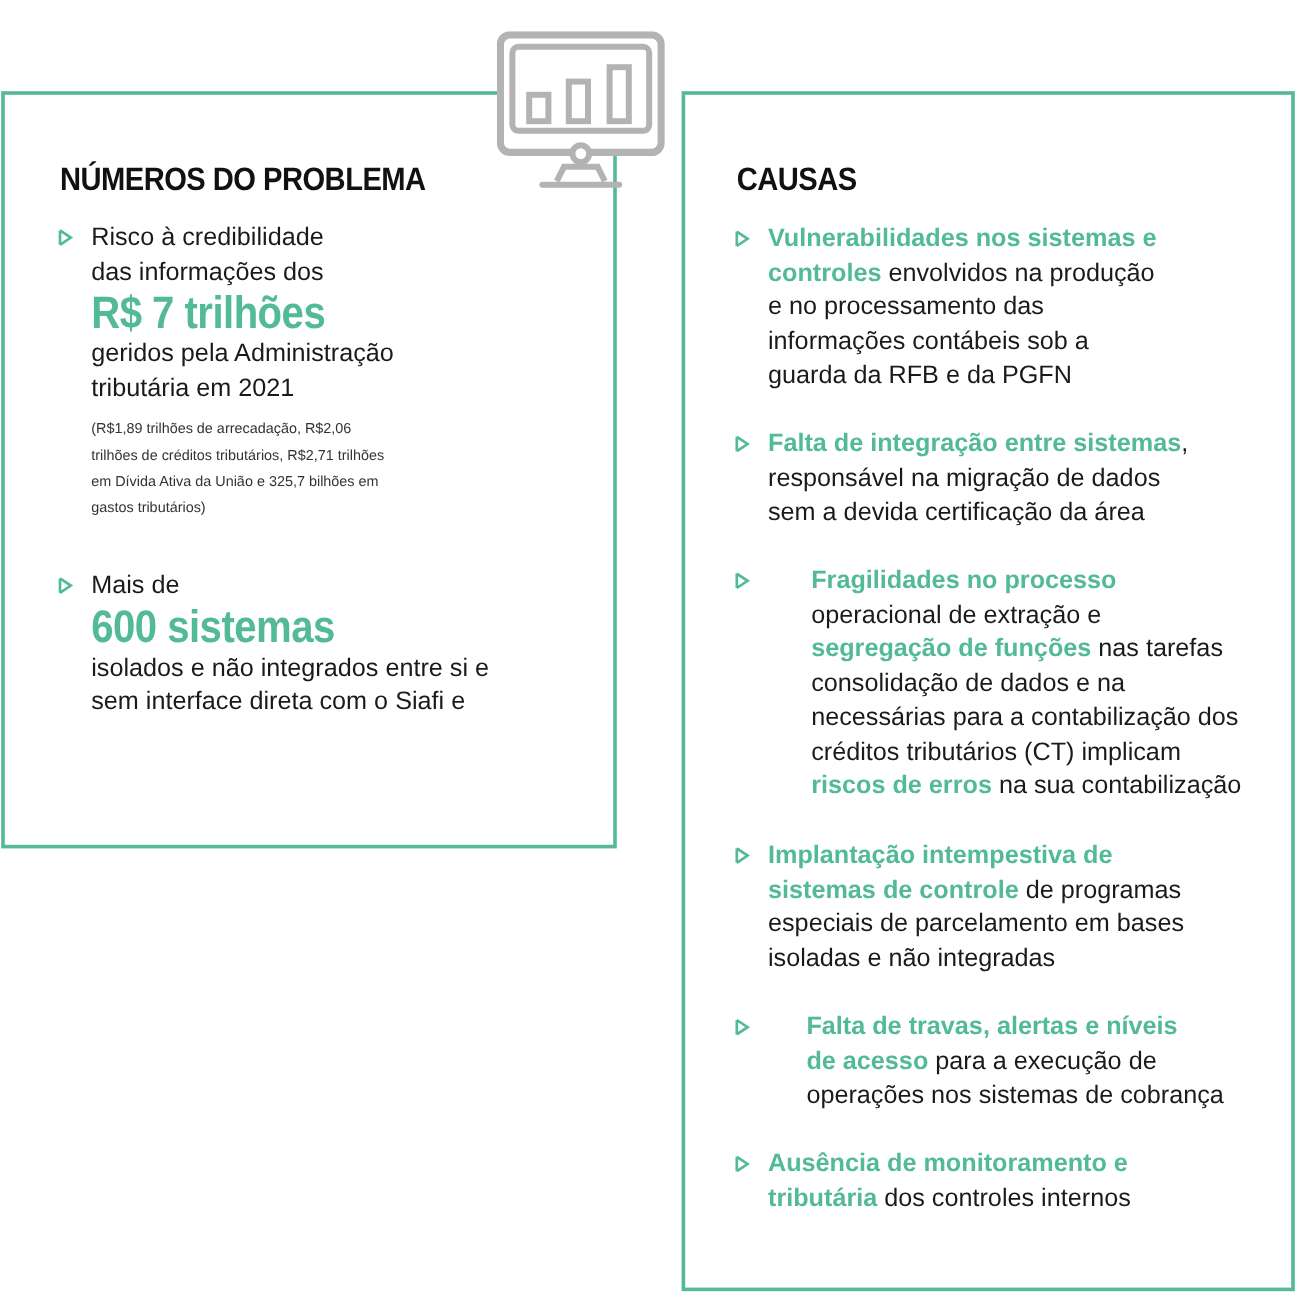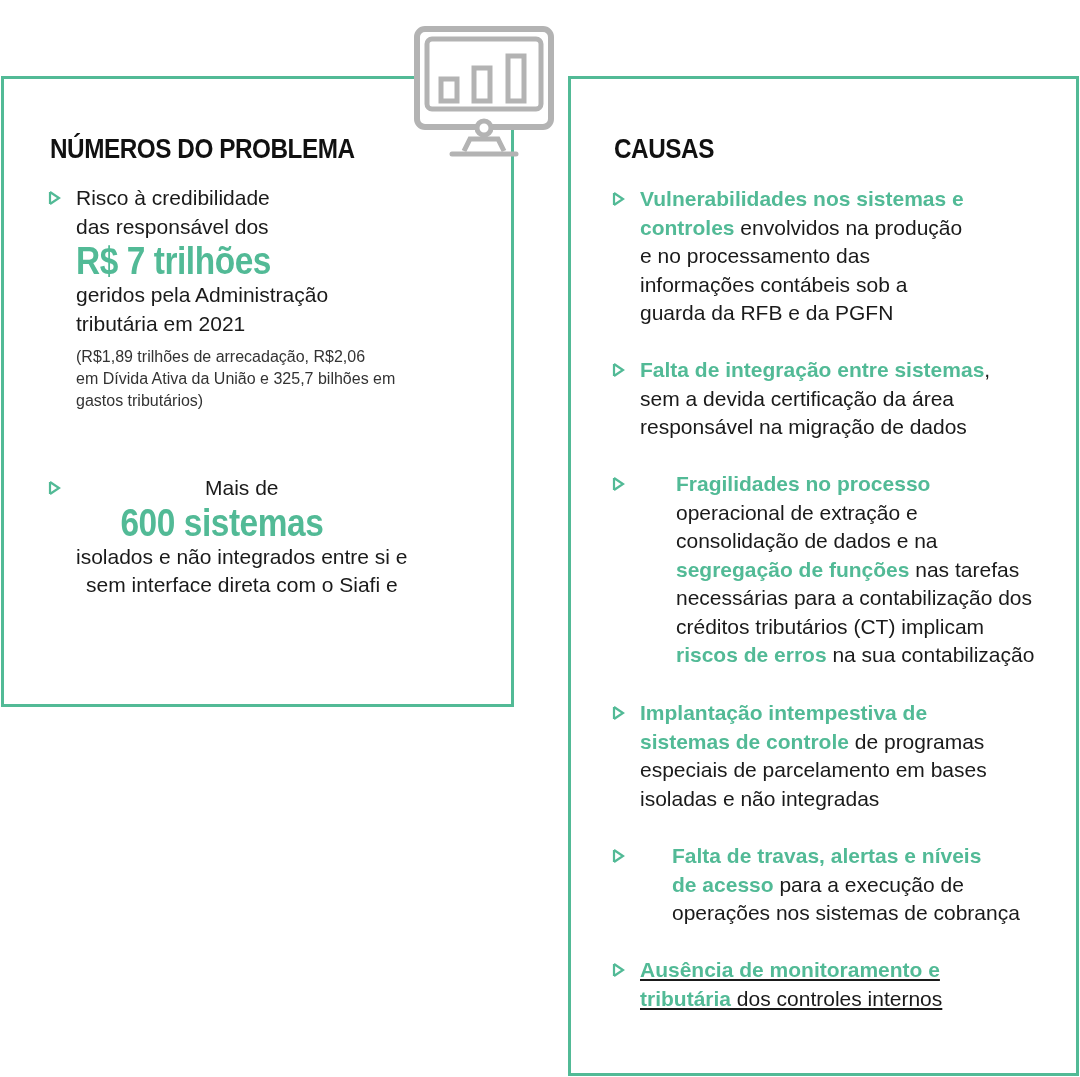--- a/index.html
+++ b/index.html
@@ -9,21 +9,21 @@
   #left-box { left: 1px; top: 76px; width: 513px; height: 631px; }
   #right-box { left: 568px; top: 76px; width: 511px; height: 1000px; }
   .title { position: absolute; font-family: "Liberation Sans", sans-serif; font-weight: bold;
            font-size: 27px; letter-spacing: -0.5px; color: #111; transform: scaleX(0.9); transform-origin: left top; }
   .item { position: absolute; }
   .arrow { position: absolute; left: 0; top: 6px; width: 13px; height: 16px; }
   .txt { position: absolute; left: 28px; font-size: 21px; line-height: 28.5px; color: #1a1a1a; }
   .green { color: #52ba96; font-weight: bold; }
   .big { font-weight: bold; color: #52ba96; font-size: 38px; line-height: 40px; display: block;
          transform: scaleX(0.88); transform-origin: left; letter-spacing: -0.5px; }
-  .small { font-size: 16px; line-height: 22px; color: #333; display: block; margin-top: 8px; }
+  .small { font-size: 12px; line-height: 22px; color: #333; display: block; margin-top: 8px; }
   .line { display: block; white-space: nowrap; }
   #monitor { position: absolute; left: 414px; top: 26px; width: 140px; height: 134px; }
 </style>
 </head>
 <body>
 
 <div id="left-box" class="box"></div>
 <div id="right-box" class="box"></div>
 
 <svg id="monitor" viewBox="0 0 140 134">
@@ -40,36 +40,37 @@
 <div class="title" style="left:50px; top:134px;">NÚMEROS DO PROBLEMA</div>
 <div class="title" style="left:614px; top:134px;">CAUSAS</div>
 
 <div id="left-items">
     <div class="item" style="left: 48px; top: 184px;">
       <svg class="arrow" viewBox="0 0 13 16">
         <path d="M2 2 L11 8 L2 14 M2 2 L2 14" fill="none" stroke="#52ba96" stroke-width="2.2"></path>
       </svg>
       <div class="txt" style="top: 0px;">
         <span class="line">Risco à credibilidade</span>
-        <span class="line">das responsável dos</span>
+        <span class="line">das informações dos</span>
         <span class="big">R$ 7 trilhões</span>
         <span class="line">geridos pela Administração</span>
         <span class="line">tributária em 2021</span>
         <span class="small">
           <span class="line">(R$1,89 trilhões de arrecadação, R$2,06</span>
+          <span class="line">trilhões de créditos tributários, R$2,71 trilhões</span>
           <span class="line">em Dívida Ativa da União e 325,7 bilhões em</span>
           <span class="line">gastos tributários)</span>
         </span>
       </div>
     </div>
     <div class="item" style="left: 48px; top: 474px;">
       <svg class="arrow" viewBox="0 0 13 16">
         <path d="M2 2 L11 8 L2 14 M2 2 L2 14" fill="none" stroke="#52ba96" stroke-width="2.2"></path>
       </svg>
-      <div class="txt" style="top: 0px; text-align: center;">
+      <div class="txt" style="top: 0px;">
         <span class="line">Mais de</span>
         <span class="big">600 sistemas</span>
         <span class="line">isolados e não integrados entre si e</span>
         <span class="line">sem interface direta com o Siafi e</span>
       </div>
     </div>
   </div>
 <div id="right-items">
     <div class="item" style="left: 612px; top: 185px;">
       <svg class="arrow" viewBox="0 0 13 16">
@@ -82,33 +83,33 @@
         <span class="line"><span>informações contábeis sob a</span></span>
         <span class="line"><span>guarda da RFB e da PGFN</span></span>
       </div>
     </div>
     <div class="item" style="left: 612px; top: 356px;">
       <svg class="arrow" viewBox="0 0 13 16">
         <path d="M2 2 L11 8 L2 14 M2 2 L2 14" fill="none" stroke="#52ba96" stroke-width="2.2"></path>
       </svg>
       <div class="txt" style="top: 0px;">
         <span class="line"><span class="green">Falta de integração entre sistemas</span><span>,</span></span>
+        <span class="line"><span>responsável na migração de dados</span></span>
         <span class="line"><span>sem a devida certificação da área</span></span>
-        <span class="line"><span>responsável na migração de dados</span></span>
       </div>
     </div>
     <div class="item" style="left: 612px; top: 470px;">
       <svg class="arrow" viewBox="0 0 13 16">
         <path d="M2 2 L11 8 L2 14 M2 2 L2 14" fill="none" stroke="#52ba96" stroke-width="2.2"></path>
       </svg>
       <div class="txt" style="top: 0px; margin-left: 36px;">
         <span class="line"><span class="green">Fragilidades no processo</span></span>
         <span class="line"><span>operacional de extração e</span></span>
+        <span class="line"><span class="green">segregação de funções</span><span> nas tarefas</span></span>
         <span class="line"><span>consolidação de dados e na</span></span>
-        <span class="line"><span class="green">segregação de funções</span><span> nas tarefas</span></span>
         <span class="line"><span>necessárias para a contabilização dos</span></span>
         <span class="line"><span>créditos tributários (CT) implicam</span></span>
         <span class="line"><span class="green">riscos de erros</span><span> na sua contabilização</span></span>
       </div>
     </div>
     <div class="item" style="left: 612px; top: 699px;">
       <svg class="arrow" viewBox="0 0 13 16">
         <path d="M2 2 L11 8 L2 14 M2 2 L2 14" fill="none" stroke="#52ba96" stroke-width="2.2"></path>
       </svg>
       <div class="txt" style="top: 0px;">
@@ -125,18 +126,18 @@
       <div class="txt" style="top: 0px; margin-left: 32px;">
         <span class="line"><span class="green">Falta de travas, alertas e níveis</span></span>
         <span class="line"><span class="green">de acesso</span><span> para a execução de</span></span>
         <span class="line"><span>operações nos sistemas de cobrança</span></span>
       </div>
     </div>
     <div class="item" style="left: 612px; top: 956px;">
       <svg class="arrow" viewBox="0 0 13 16">
         <path d="M2 2 L11 8 L2 14 M2 2 L2 14" fill="none" stroke="#52ba96" stroke-width="2.2"></path>
       </svg>
-      <div class="txt" style="top: 0px; text-decoration: underline;">
+      <div class="txt" style="top: 0px;">
         <span class="line"><span class="green">Ausência de monitoramento e</span></span>
         <span class="line"><span class="green">tributária</span><span> dos controles internos</span></span>
       </div>
     </div>
   </div>
 
 </body></html>

